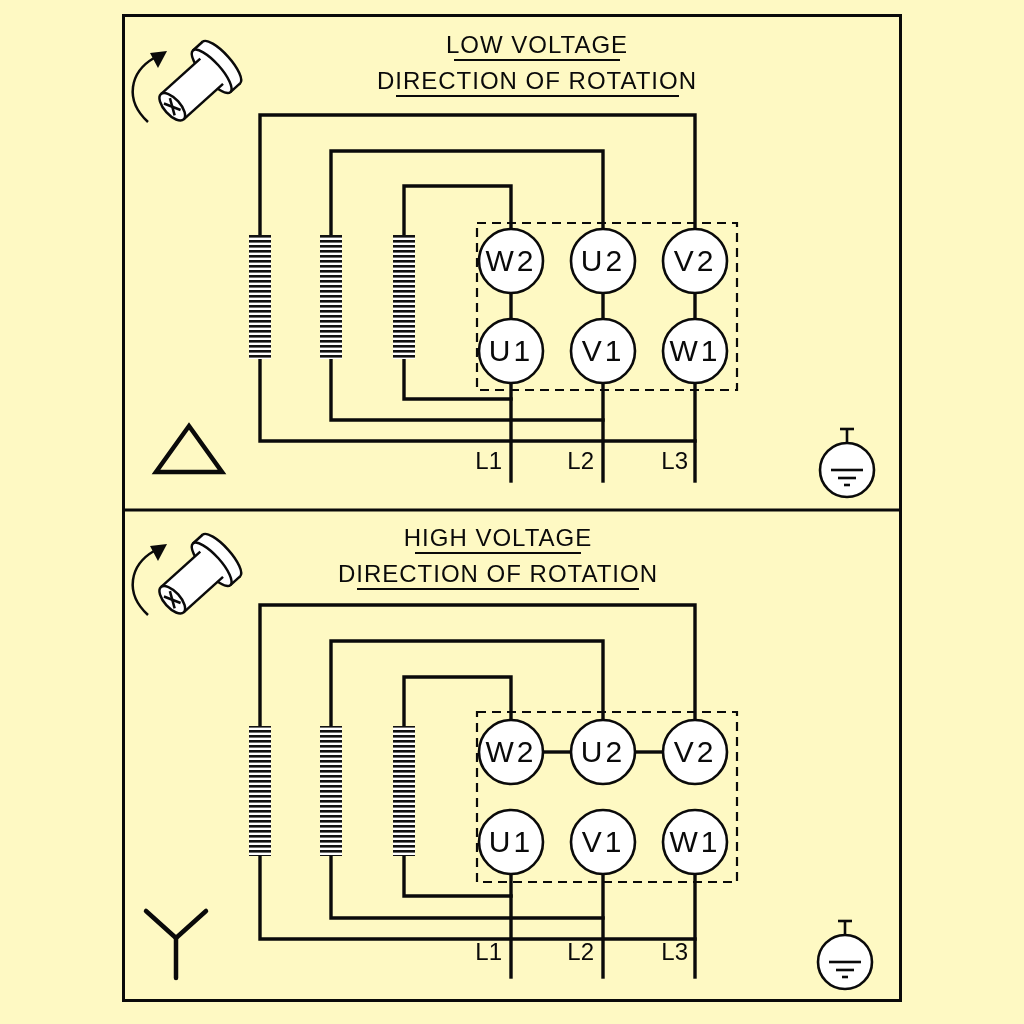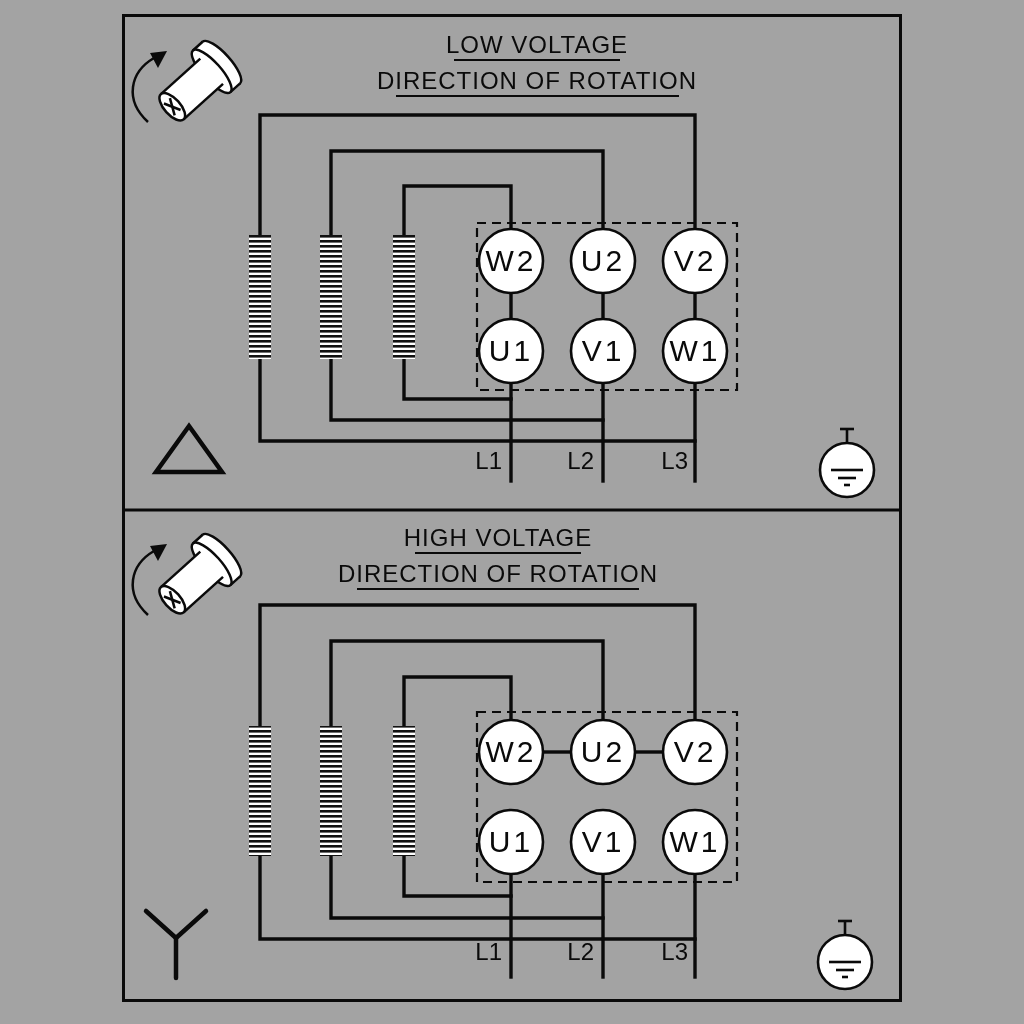--- a/index.html
+++ b/index.html
@@ -1,16 +1,16 @@
 <!DOCTYPE html>
 <html><head>
 <meta charset="utf-8">
 <style>
   html,body{margin:0;padding:0;background:#ffffff;}
-  .stage{position:relative;width:1024px;height:1024px;background:#a3a3a3;overflow:hidden;}
+  .stage{position:relative;width:1024px;height:1024px;background:#fef9c3;overflow:hidden;}
   svg{display:block;}
   .border{stroke:#0a0a0a;stroke-width:3;fill:none;}
   .wire{stroke:#0a0a0a;stroke-width:3.4;fill:none;stroke-linecap:square;stroke-linejoin:miter;}
   .wire-thin{stroke:#0a0a0a;stroke-width:2.6;fill:none;}
   .dashed{stroke:#0a0a0a;stroke-width:2.2;fill:none;stroke-dasharray:9 6;}
   .term-circle{stroke:#0a0a0a;stroke-width:2.6;fill:#ffffff;}
   .term-label{font-family:"Liberation Sans",sans-serif;font-size:30px;letter-spacing:3px;fill:#0a0a0a;text-anchor:middle;}
   .title-text{font-family:"Liberation Sans",sans-serif;font-size:24px;letter-spacing:1px;fill:#0a0a0a;text-anchor:middle;}
   .line-label{font-family:"Liberation Sans",sans-serif;font-size:24px;fill:#0a0a0a;text-anchor:end;}
   .underline{stroke:#0a0a0a;stroke-width:2;}

